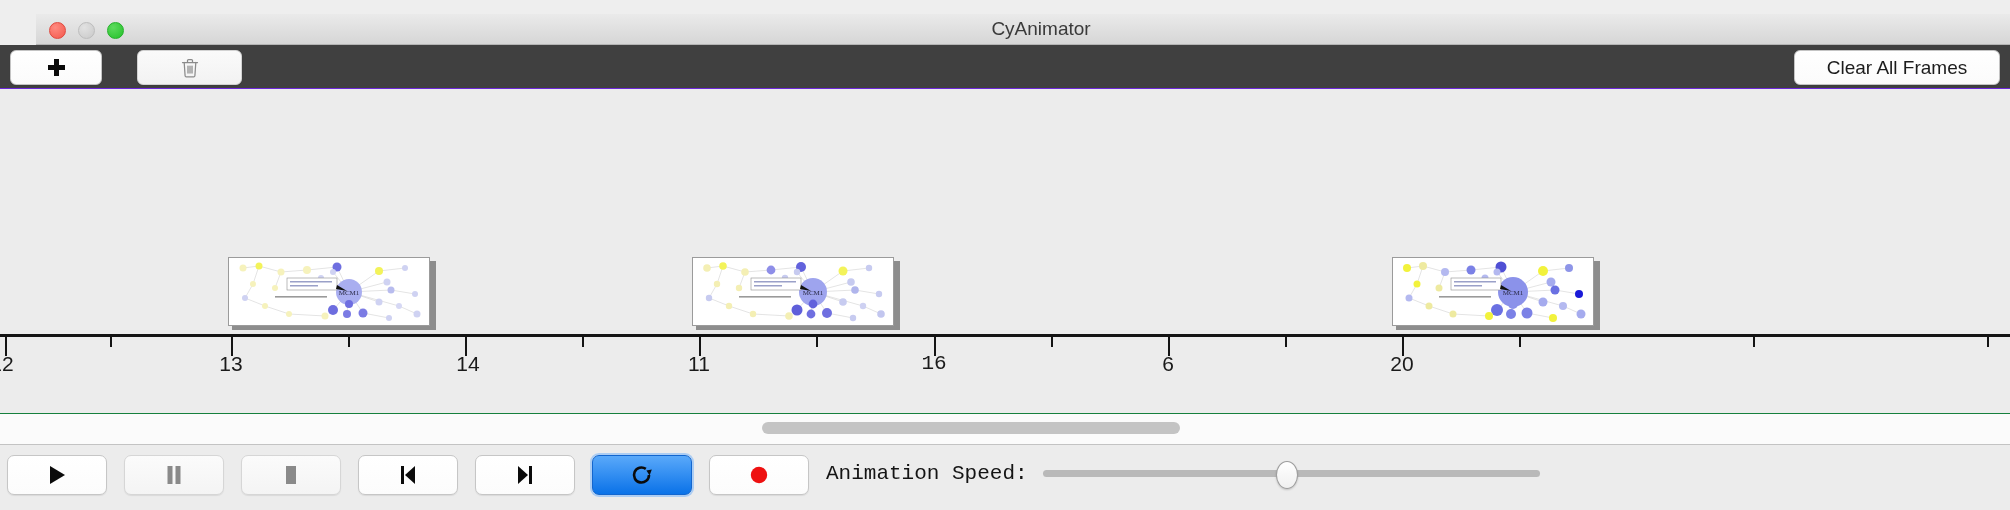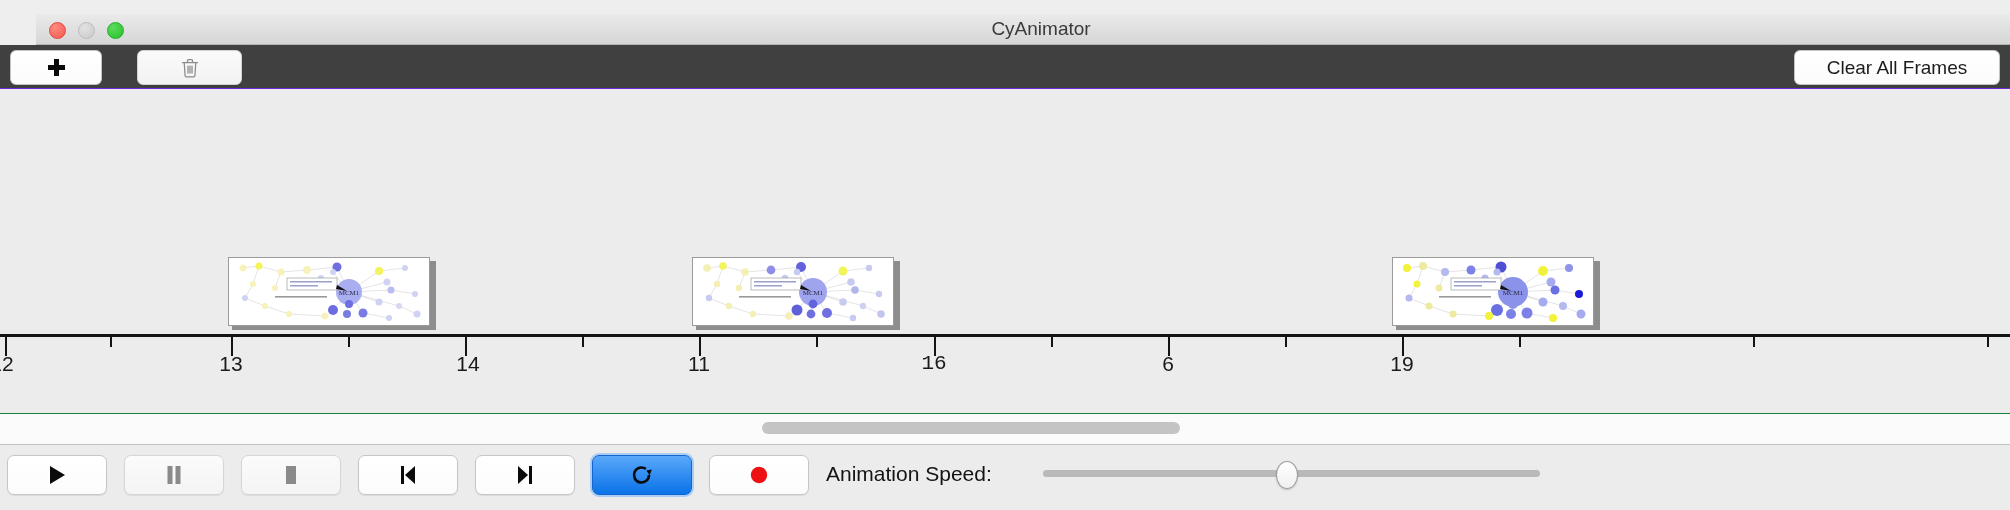--- a/index.html
+++ b/index.html
@@ -254,20 +254,21 @@
 
   .ico { display:block; }
 
   .speed-label {
     position: absolute;
     left: 826px; top: 10px;
     height: 38px; line-height: 38px;
     font-size: 21px;
     color: #141414;
     white-space: nowrap;
+    font-family: Liberation Mono, monospace;
   }
   .speed-slider {
     position: absolute;
     left: 1043px; top: 10px;
     width: 497px; height: 38px;
     cursor: pointer;
   }
   .slider-track {
     position: absolute;
     left: 0; top: 15px;
@@ -499,21 +500,21 @@
     <div class="tick major" style="left:934px;"></div>
     <div class="tick major" style="left:1168px;"></div>
     <div class="tick major" style="left:1402px;"></div>
 
     <div class="tick-label" style="left:2px;">12</div>
     <div class="tick-label" style="left:231px;">13</div>
     <div class="tick-label" style="left:468px;">14</div>
     <div class="tick-label" style="left:699px;">11</div>
     <div class="tick-label" style="left:934px;font-family:Liberation Mono, monospace;">16</div>
     <div class="tick-label" style="left:1168px;">6</div>
-    <div class="tick-label" style="left:1402px;">19</div>
+    <div class="tick-label" style="left:1402px;">20</div>
 
   </div>
 
   <div class="scrollbar">
     <div class="scroll-thumb"></div>
   </div>
 
   <div class="playbar">
 
     <div class="pbtn" id="play-button">

